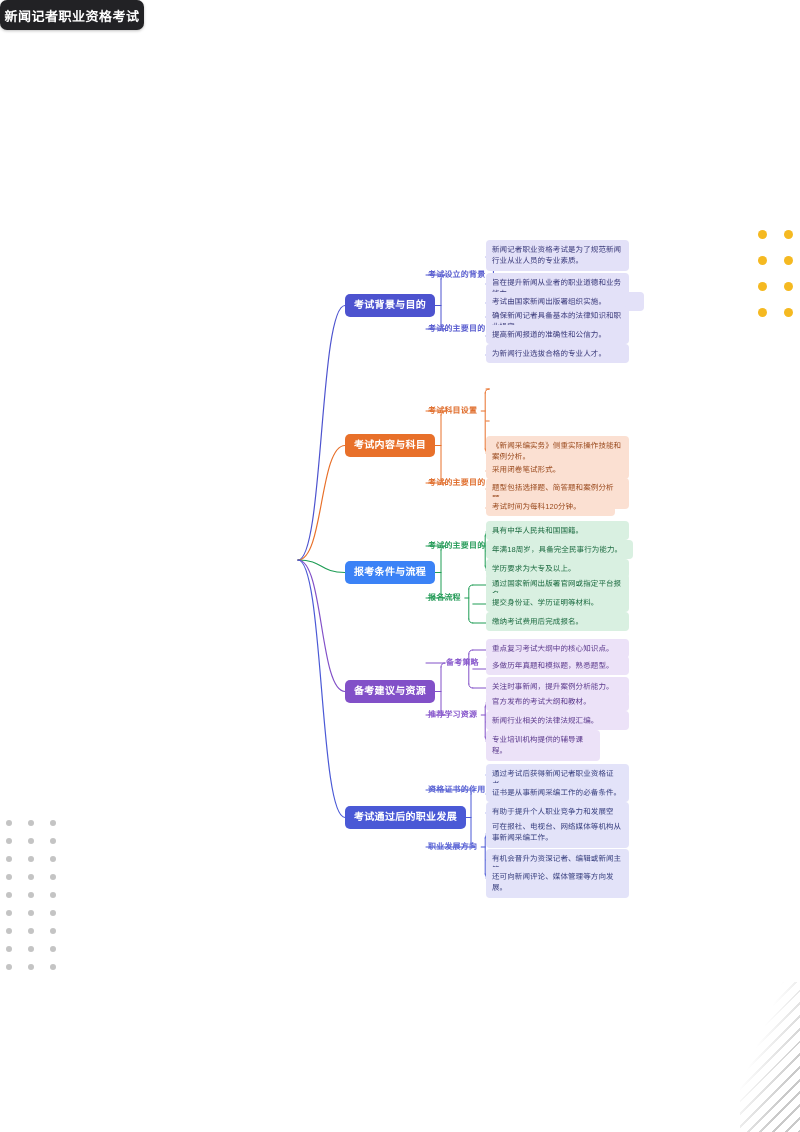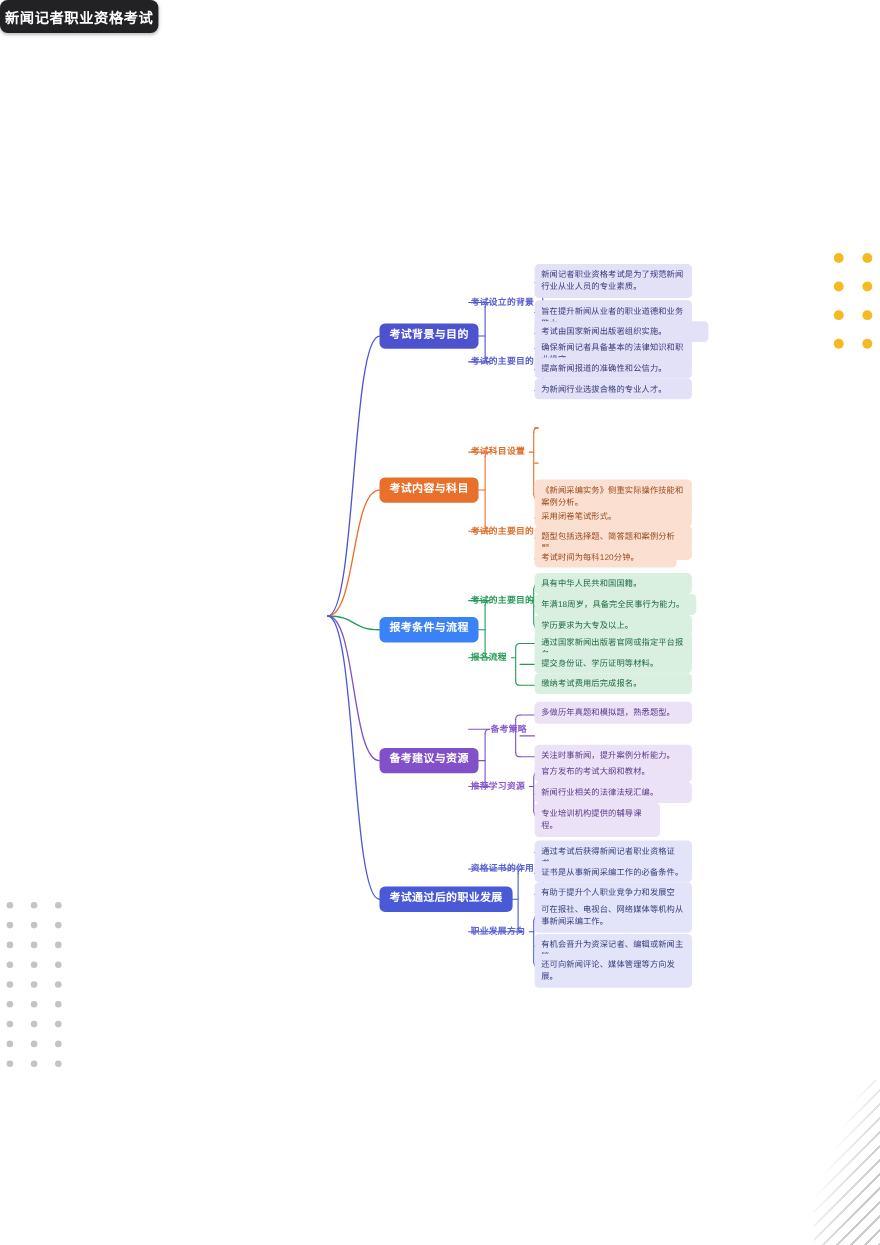--- a/index.html
+++ b/index.html
@@ -277,21 +277,21 @@
     <div class="node leaf" style="left: 486px; top: 521px; width: 143px; background: rgb(217, 240, 225); color: rgb(29, 107, 65);">具有中华人民共和国国籍。</div>
     <div class="node leaf" style="left: 486px; top: 540px; width: 147px; background: rgb(217, 240, 225); color: rgb(29, 107, 65);">年满18周岁，具备完全民事行为能力。</div>
     <div class="node leaf" style="left: 486px; top: 559px; width: 143px; background: rgb(217, 240, 225); color: rgb(29, 107, 65);">学历要求为大专及以上。</div>
     <div class="node sub-node" style="left: 428px; top: 591px; color: rgb(42, 157, 92);">报名流程</div>
     <div class="node leaf" style="left: 486px; top: 574px; width: 143px; background: rgb(217, 240, 225); color: rgb(29, 107, 65);">通过国家新闻出版署官网或指定平台报名。</div>
     <div class="node leaf" style="left: 486px; top: 593px; width: 143px; background: rgb(217, 240, 225); color: rgb(29, 107, 65);">提交身份证、学历证明等材料。</div>
     <div class="node leaf" style="left: 486px; top: 612px; width: 143px; background: rgb(217, 240, 225); color: rgb(29, 107, 65);">缴纳考试费用后完成报名。</div>
     <div class="node branch-pill" style="left: 345px; top: 680px; background: rgb(130, 80, 200);">备考建议与资源</div>
     <div class="node sub-node" style="left: 428px; top: 656px; color: rgb(138, 91, 205); margin-left: 18px;">备考策略</div>
     <div class="node leaf" style="left: 486px; top: 639px; width: 143px; background: rgb(236, 226, 248); color: rgb(92, 58, 140);">重点复习考试大纲中的核心知识点。</div>
-    <div class="node leaf" style="left: 486px; top: 638px; width: 143px; background: rgb(236, 226, 248); color: rgb(92, 58, 140);">多做历年真题和模拟题，熟悉题型。</div>
+    <div class="node leaf" style="left: 486px; top: 656px; width: 143px; background: rgb(236, 226, 248); color: rgb(92, 58, 140);">多做历年真题和模拟题，熟悉题型。</div>
     <div class="node leaf" style="left: 486px; top: 677px; width: 143px; background: rgb(236, 226, 248); color: rgb(92, 58, 140);">关注时事新闻，提升案例分析能力。</div>
     <div class="node sub-node" style="left: 428px; top: 708px; color: rgb(138, 91, 205);">推荐学习资源</div>
     <div class="node leaf" style="left: 486px; top: 692px; width: 143px; background: rgb(236, 226, 248); color: rgb(92, 58, 140);">官方发布的考试大纲和教材。</div>
     <div class="node leaf" style="left: 486px; top: 711px; width: 143px; background: rgb(236, 226, 248); color: rgb(92, 58, 140);">新闻行业相关的法律法规汇编。</div>
     <div class="node leaf" style="left: 486px; top: 730px; width: 114px; background: rgb(236, 226, 248); color: rgb(92, 58, 140);">专业培训机构提供的辅导课程。</div>
     <div class="node branch-pill" style="left: 345px; top: 806px; background: rgb(74, 89, 214);">考试通过后的职业发展</div>
     <div class="node sub-node" style="left: 428px; top: 783px; color: rgb(90, 99, 212);">资格证书的作用</div>
     <div class="node leaf" style="left: 486px; top: 764px; width: 143px; background: rgb(227, 227, 249); color: rgb(57, 64, 127);">通过考试后获得新闻记者职业资格证书。</div>
     <div class="node leaf" style="left: 486px; top: 783px; width: 143px; background: rgb(227, 227, 249); color: rgb(57, 64, 127);">证书是从事新闻采编工作的必备条件。</div>
     <div class="node leaf" style="left: 486px; top: 802px; width: 143px; background: rgb(227, 227, 249); color: rgb(57, 64, 127);">有助于提升个人职业竞争力和发展空间。</div>

